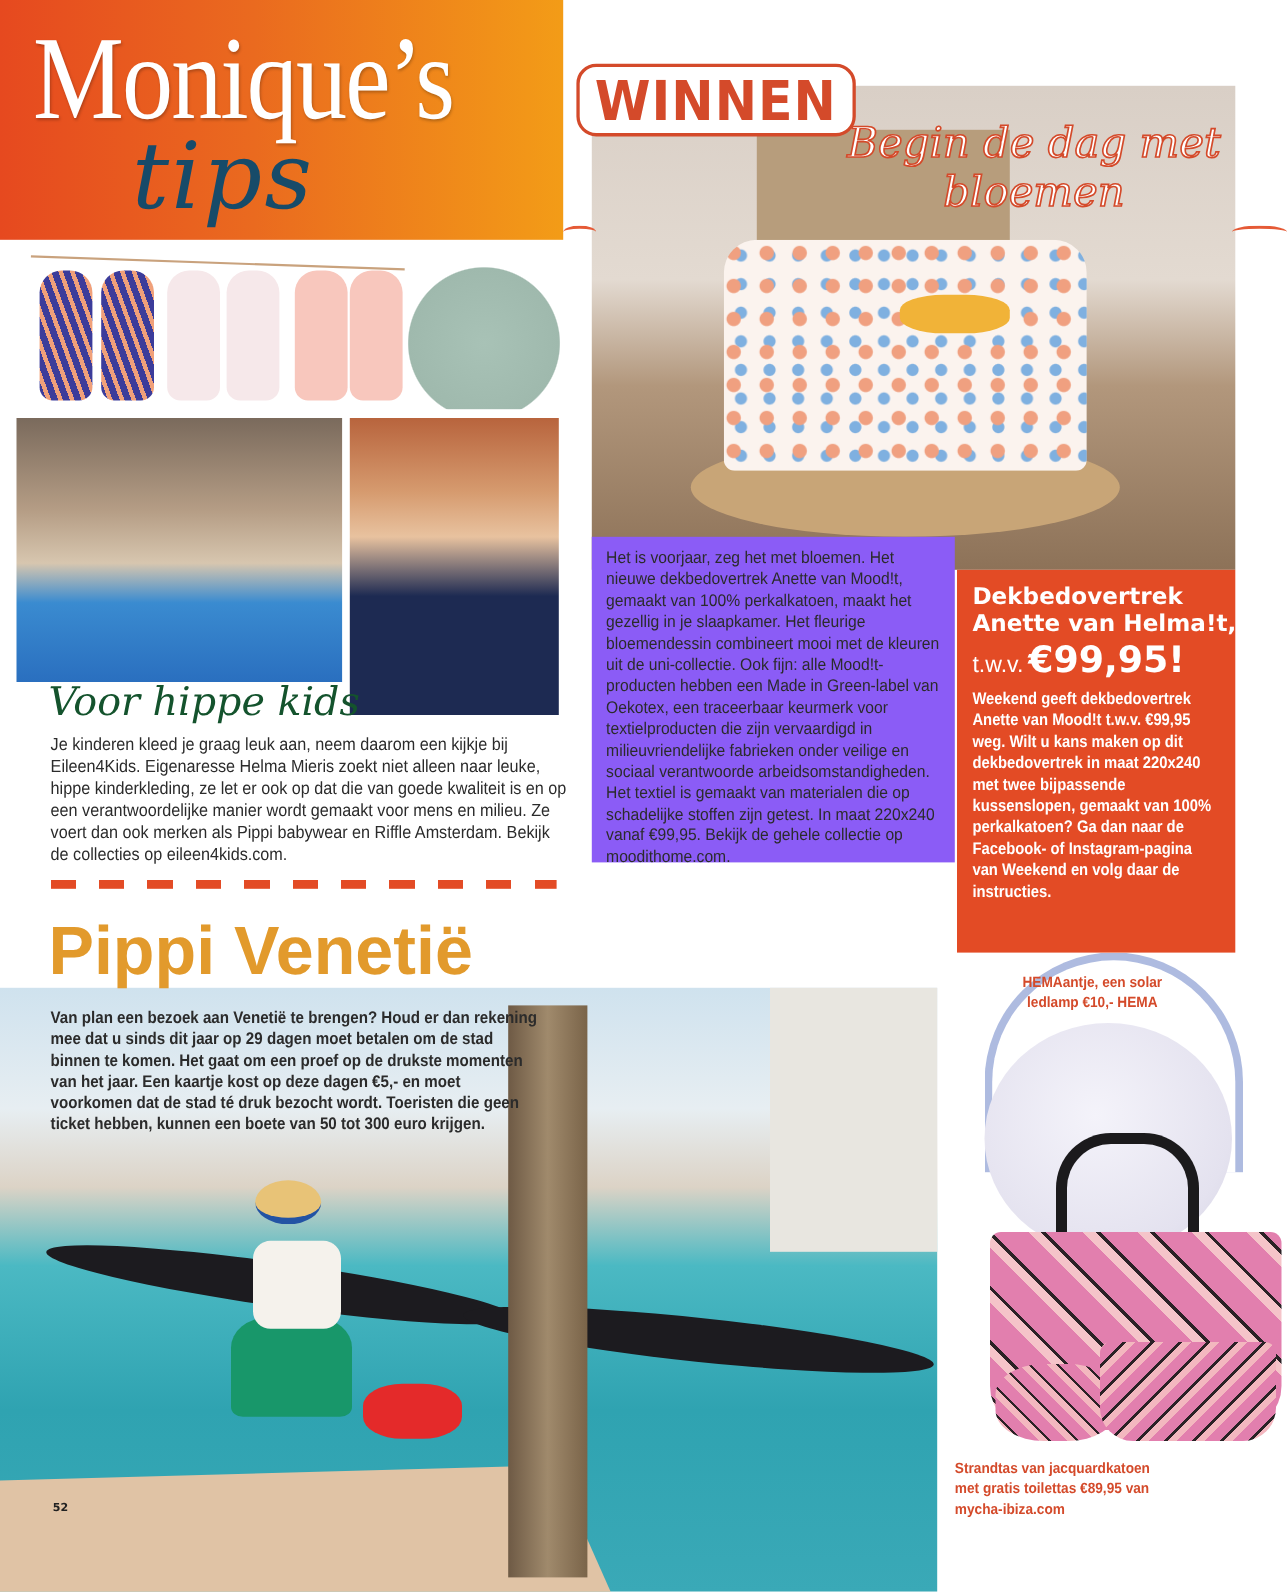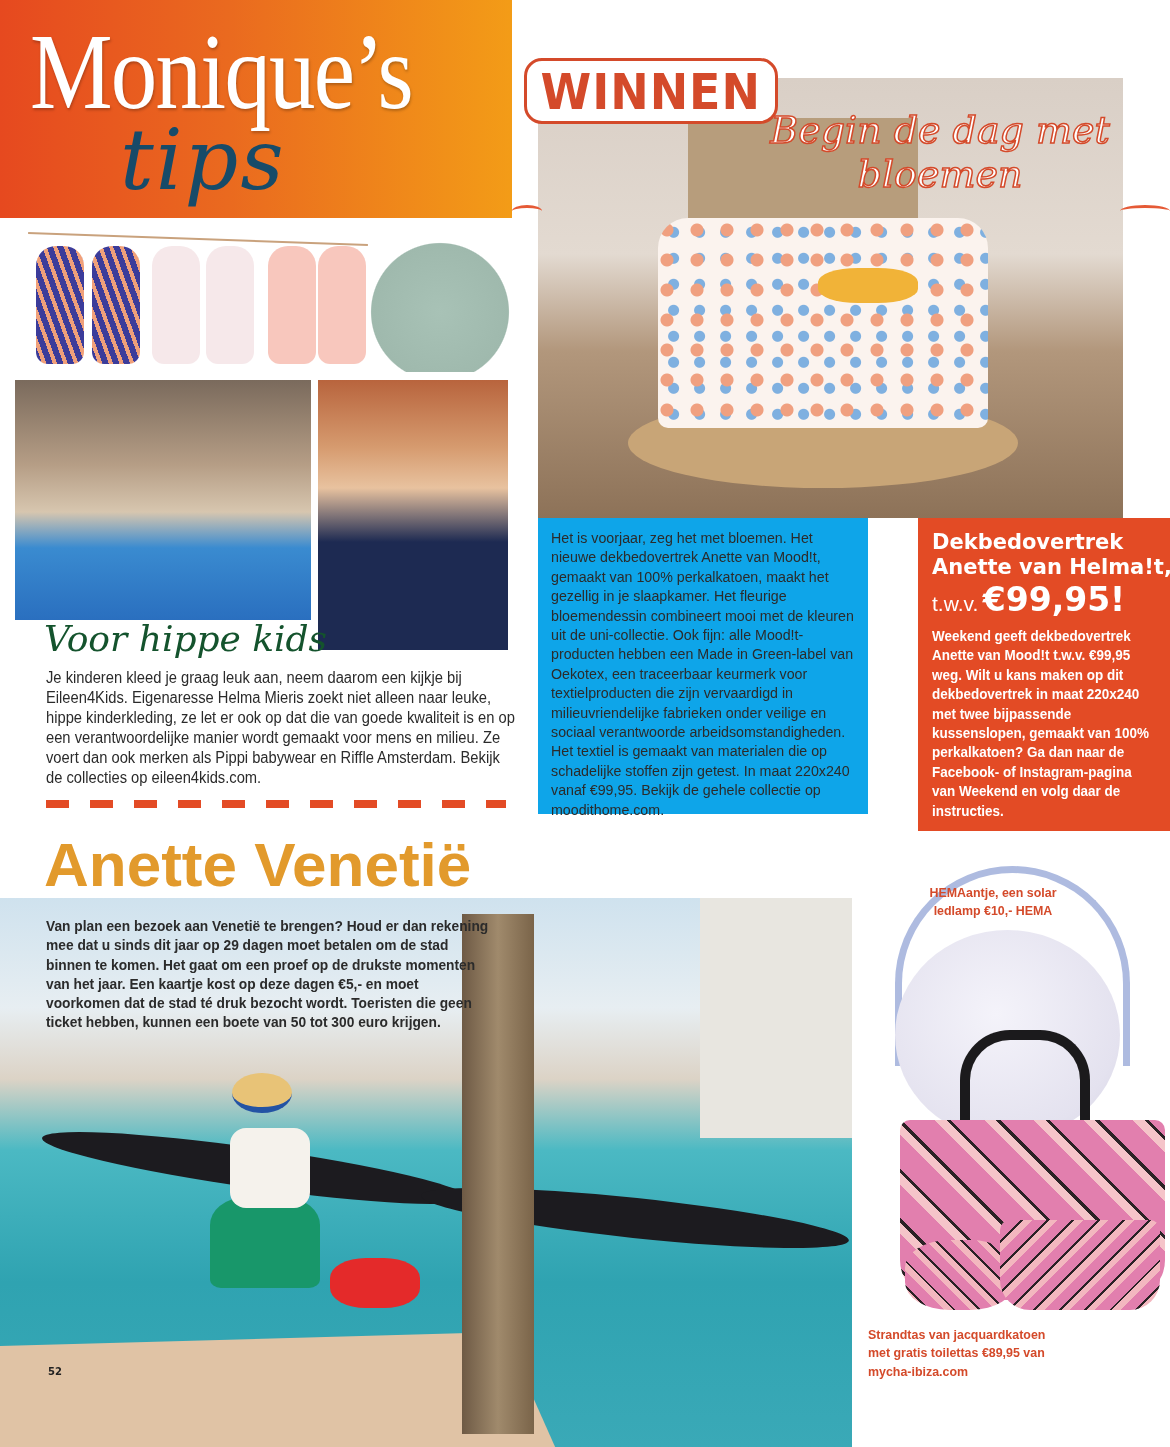--- a/index.html
+++ b/index.html
@@ -29,23 +29,23 @@
   .winnen-badge span { font-family: "DejaVu Sans", sans-serif; font-weight: bold; color: #d44a2a; font-size: 50px; letter-spacing: 1px; transform: scaleX(0.92); }
   .wavy-left { left: 512px; top: 205px; width: 30px; height: 12px; border-top: 3px solid #e55a36; border-radius: 50% 50% 0 0; }
   .wavy-right { left: 1120px; top: 205px; width: 50px; height: 12px; border-top: 3px solid #e55a36; border-radius: 50% 50% 0 0; }
   .bedroom { left: 538px; top: 78px; width: 585px; height: 440px; background: linear-gradient(180deg, #d9cfc6 0%, #e3dad1 40%, #b2977c 62%, #8d7258 100%); }
   .bed { position: absolute; left: 120px; top: 140px; width: 330px; height: 210px; border-radius: 30px 30px 10px 10px; background: radial-gradient(circle at 30% 40%, #f0a080 0 6px, transparent 7px), radial-gradient(circle at 60% 55%, #7fb0e0 0 5px, transparent 6px), #fbf3ee; background-size: 30px 30px, 26px 26px, auto; }
   .rug { position: absolute; left: 90px; top: 320px; width: 390px; height: 90px; border-radius: 50%; background: #c8a577; }
   .headboard { position: absolute; left: 150px; top: 40px; width: 230px; height: 110px; background: #b79d7c; }
   .yellow-pillow { position: absolute; left: 280px; top: 190px; width: 100px; height: 35px; border-radius: 40%; background: #f1b338; }
   .script-head { left: 770px; top: 108px; width: 340px; text-align: center; font-family: "DejaVu Serif", serif; font-style: italic; color: #ffffff; font-size: 38px; line-height: 44px; -webkit-text-stroke: 1.5px #d44a2a; z-index: 3; }
 
-  .article-box { left: 538px; top: 518px; width: 330px; height: 296px; background: #0ea5e9; }
+  .article-box { left: 538px; top: 488px; width: 330px; height: 296px; background: #8b5cf6; }
   .article-text { padding: 10px 10px 0 14px; font-size: 15.3px; line-height: 19.4px; color: #2b2b2b; transform: scaleX(0.93); transform-origin: left top; width: 350px; }
-  .prize-box { left: 918px; top: 518px; width: 253px; height: 313px; background: #e34b25; color: #fff; }
+  .prize-box { left: 870px; top: 518px; width: 253px; height: 348px; background: #e34b25; color: #fff; }
   .prize-title { position: absolute; left: 14px; top: 12px; font-family: "DejaVu Sans", sans-serif; font-weight: bold; font-size: 21px; line-height: 25px; white-space: nowrap; }
   .prize-price-row { position: absolute; left: 14px; top: 62px; white-space: nowrap; }
   .twv { font-size: 21px; }
   .price { font-family: "DejaVu Sans", sans-serif; font-weight: bold; font-size: 33px; }
   .prize-text { position: absolute; left: 14px; top: 108px; width: 255px; font-size: 15.3px; line-height: 19.4px; font-weight: bold; transform: scaleX(0.88); transform-origin: left top; }
 
   
   .venice-title { left: 44px; top: 834px; font-family: "Liberation Sans", sans-serif; font-weight: bold; color: #e29a2c; font-size: 62px; line-height: 1; z-index: 3; letter-spacing: 0; white-space: nowrap; }
   .venice-photo { left: 0; top: 898px; width: 852px; height: 549px; background: linear-gradient(180deg, #cfe2ee 0%, #e7eef2 20%, #dcd3c6 33%, #4bb9c3 46%, #2fa3b1 70%, #3aa9b7 100%); }
   .pole { position: absolute; left: 462px; top: 16px; width: 72px; height: 520px; background: linear-gradient(90deg, #6e5a45, #a08a6c, #7a6449); }
@@ -125,21 +125,21 @@
   <div class="building"></div>
   <div class="gondola" style="left:40px;top:250px;width:430px;transform:rotate(8deg);"></div>
   <div class="gondola" style="left:420px;top:300px;width:430px;transform:rotate(6deg);"></div>
   <div class="dock"></div>
   <div class="woman-skirt"></div>
   <div class="woman-top"></div>
   <div class="woman-hat"></div>
   <div class="bag"></div>
   <div class="pole"></div>
 </div>
-<div class="abs venice-title">Anette Venetië</div>
+<div class="abs venice-title">Pippi Venetië</div>
 <div class="abs venice-text">Van plan een bezoek aan Venetië te brengen? Houd er dan rekening mee dat u sinds dit jaar op 29 dagen moet betalen om de stad binnen te komen. Het gaat om een proef op de drukste momenten van het jaar. Een kaartje kost op deze dagen €5,- en moet voorkomen dat de stad té druk bezocht wordt. Toeristen die geen ticket hebben, kunnen een boete van 50 tot 300 euro krijgen.</div>
 <div class="abs page-number">52</div>
 
 <div class="abs lamp-handle"></div>
 <div class="abs lamp-ball"></div>
 <div class="abs lamp-caption">HEMAantje, een solar ledlamp €10,- HEMA</div>
 <div class="abs bag-handles"></div>
 <div class="abs bag-main"></div>
 <div class="abs pouch1"></div>
 <div class="abs pouch2"></div>

